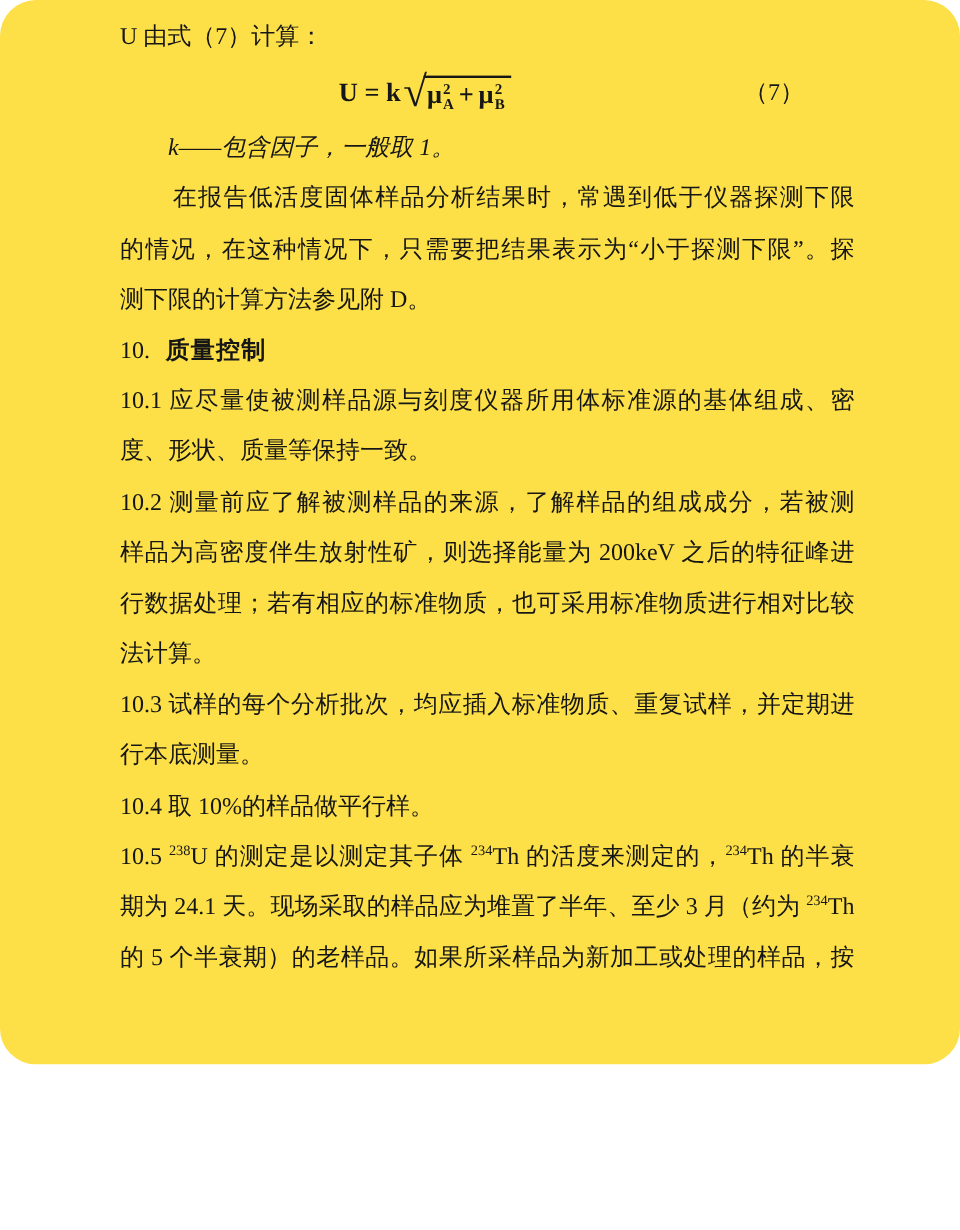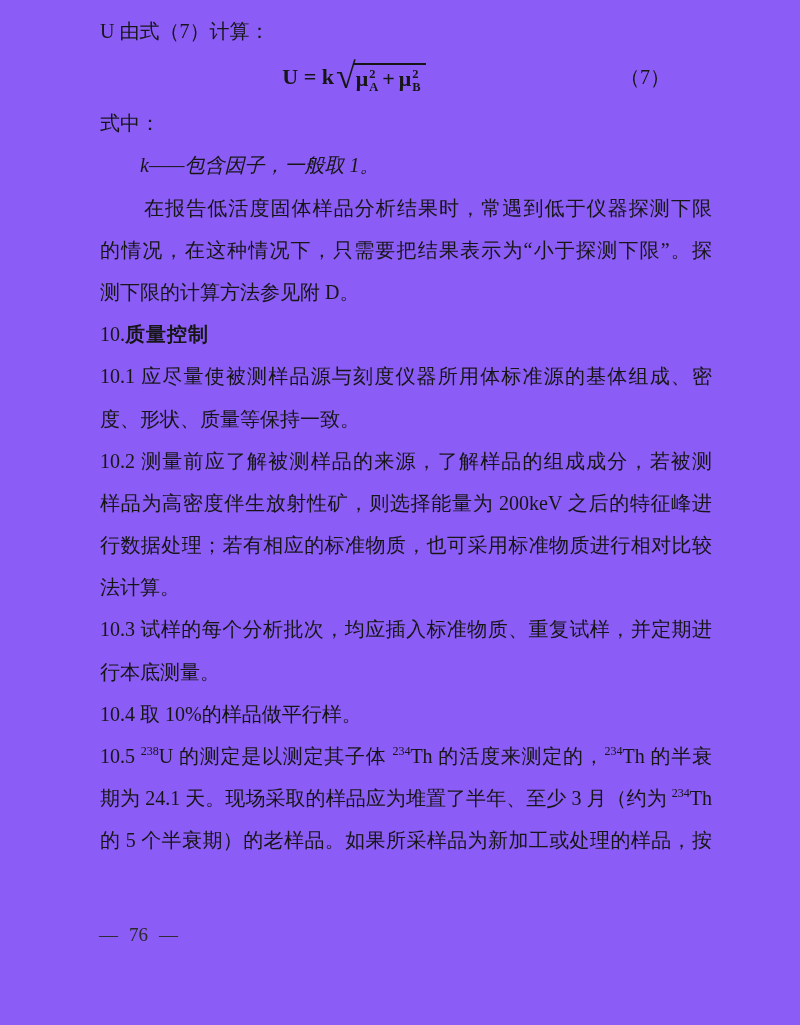--- a/index.html
+++ b/index.html
@@ -3,25 +3,26 @@
 <meta charset="utf-8">
 <style>
   html, body {
     margin: 0;
     padding: 0;
     background: #ffffff;
   }
   .page {
     position: relative;
     width: 800px;
-    height: 1025px;
-    background: #8b5cf6;
+    height: 887px;
+    background: #fde047;
     color: #161616;
     font-family: "Liberation Serif", "DejaVu Serif", serif;
     overflow: hidden;
+    border-radius: 30px;
   }
   .doc-body {
     position: absolute;
     left: 100px;
     top: 10px;
     width: 612px;
     font-size: 20px;
   }
   .line {
     height: 42.2px;
@@ -34,20 +35,21 @@
     text-align-last: justify;
   }
   .line sup {
     font-size: 12px;
     line-height: 0;
     vertical-align: super;
   }
   .bold-run {
     font-weight: bold;
     font-family: "Liberation Sans", "DejaVu Sans", sans-serif;
+    margin-left: 13px;
     letter-spacing: 1px;
   }
   
   .formula-row {
     position: relative;
     height: 50px;
     display: flex;
     align-items: center;
     justify-content: center;
   }
@@ -126,21 +128,20 @@
         <span class="op">+</span>
         <span>μ</span>
             <span class="stack">
               <span>2</span>
               <span>B</span>
             </span>
       </span>
     </span>
     <span class="eq-number">（7）</span>
   </div>
-<div class="line"><span>式中：</span></div>
       <div class="line" style="text-indent: 40px; font-style: italic;"><span>k——包含因子，一般取 1。</span></div>
       <div class="line fill" style="text-indent: 44px;"><span>在报告低活度固体样品分析结果时，常遇到低于仪器探测下限</span></div>
       <div class="line fill"><span>的情况，在这种情况下，只需要把结果表示为“小于探测下限”。探</span></div>
       <div class="line"><span>测下限的计算方法参见附 D。</span></div>
       <div class="line"><span>10.</span><span class="bold-run">质量控制</span></div>
       <div class="line fill"><span>10.1 应尽量使被测样品源与刻度仪器所用体标准源的基体组成、密</span></div>
       <div class="line"><span>度、形状、质量等保持一致。</span></div>
       <div class="line fill"><span>10.2 测量前应了解被测样品的来源，了解样品的组成成分，若被测</span></div>
       <div class="line fill"><span>样品为高密度伴生放射性矿，则选择能量为 200keV 之后的特征峰进</span></div>
       <div class="line fill"><span>行数据处理；若有相应的标准物质，也可采用标准物质进行相对比较</span></div>

